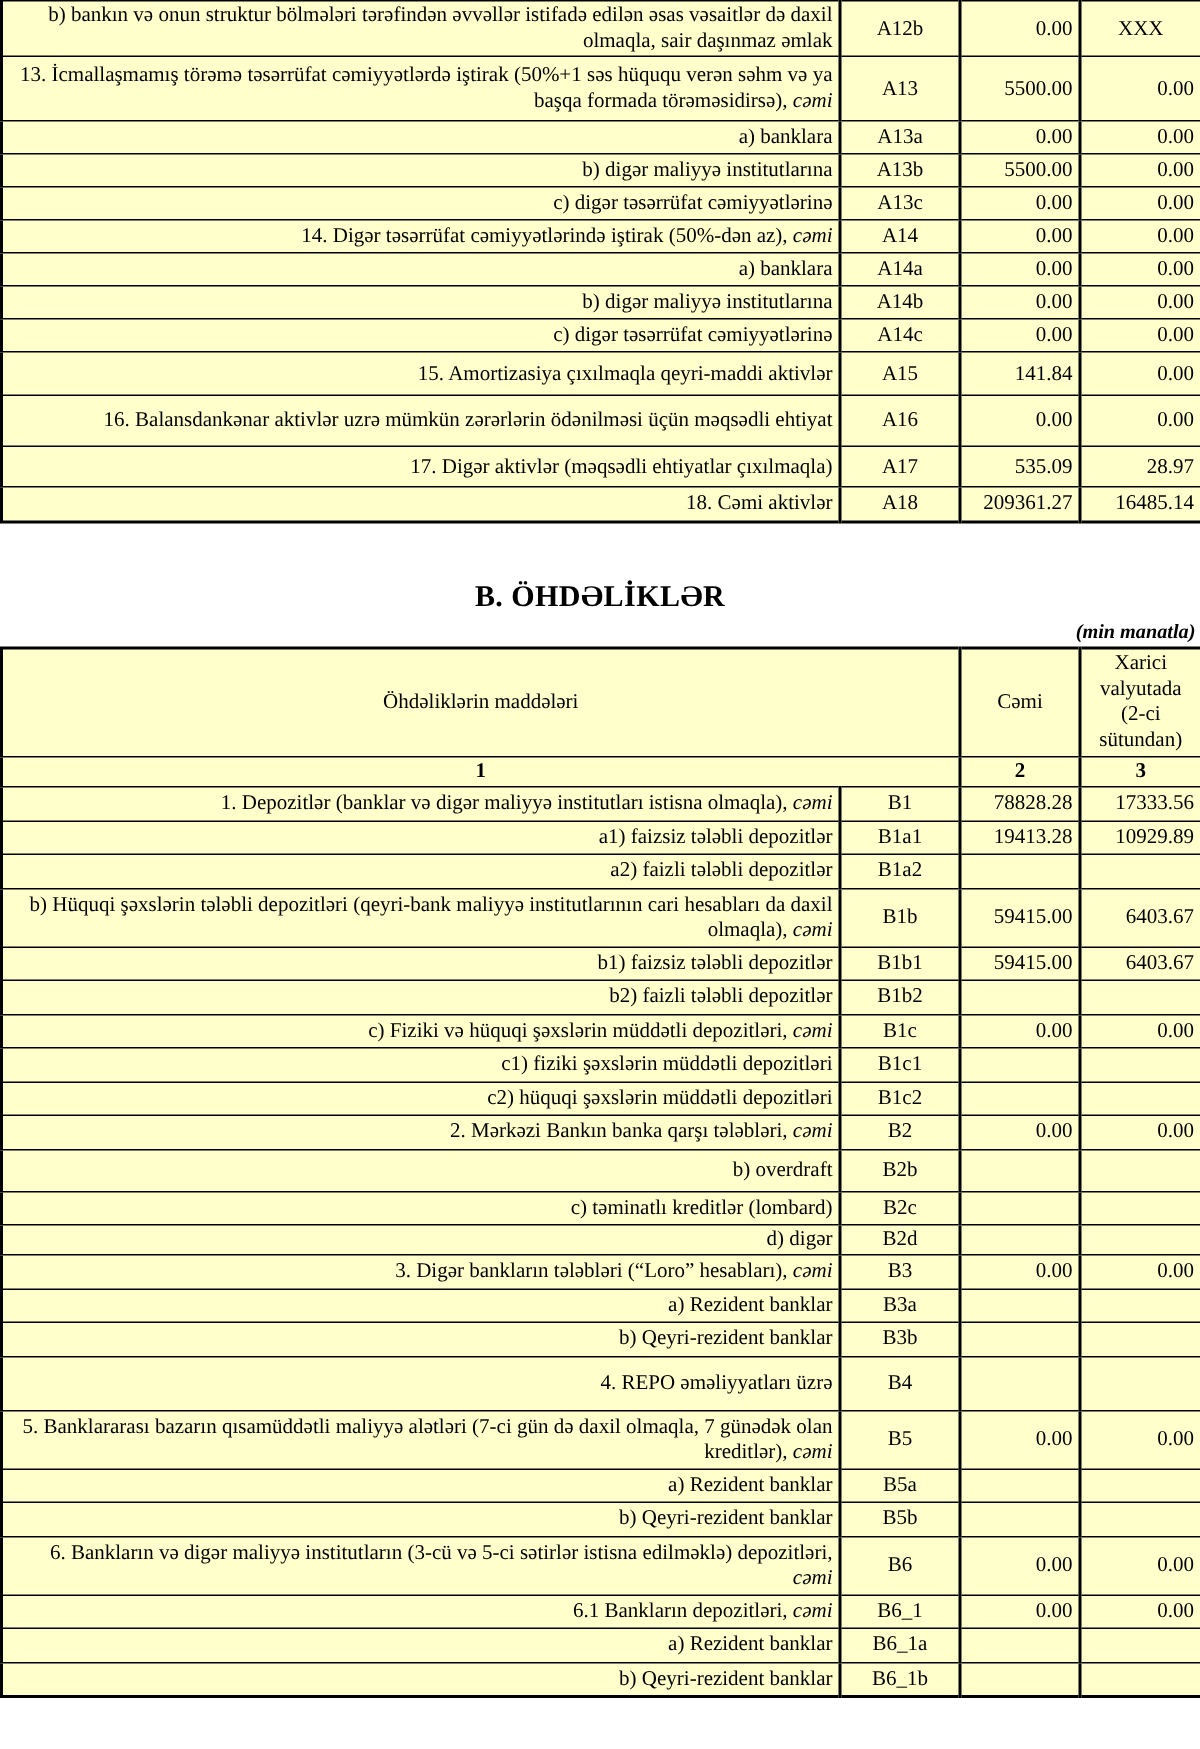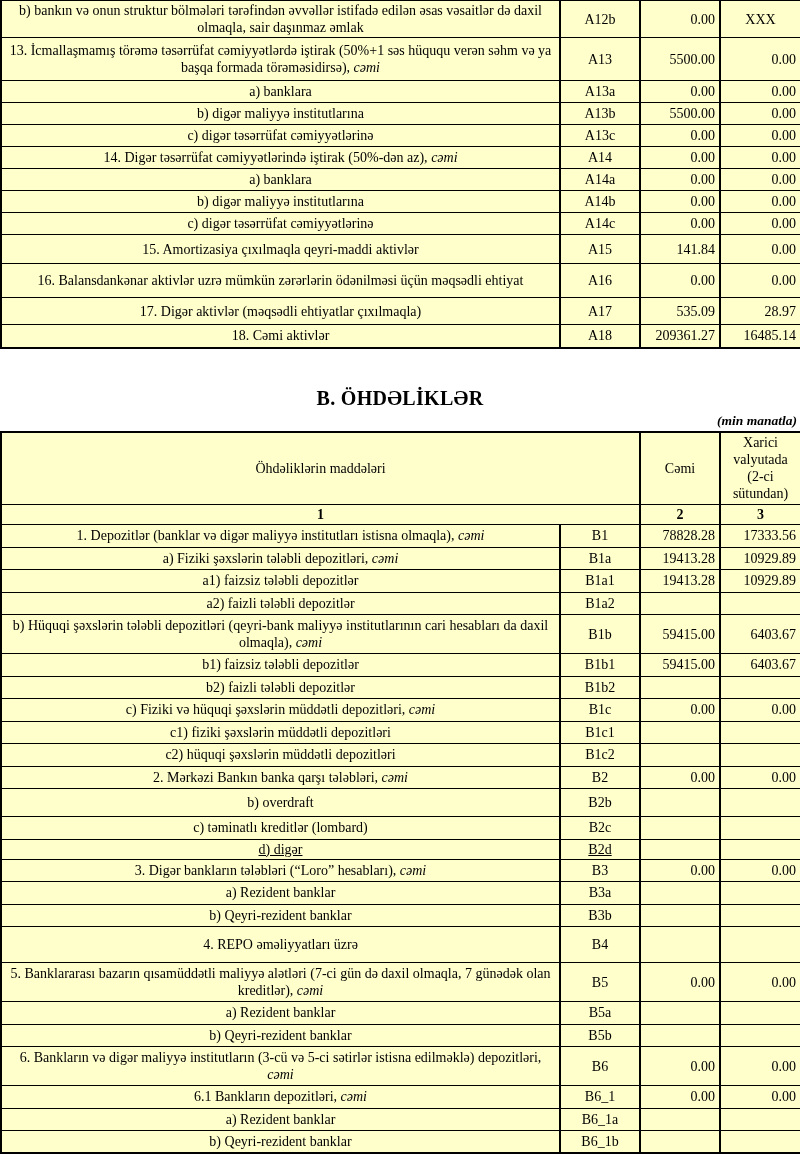--- a/index.html
+++ b/index.html
@@ -23,21 +23,21 @@
     font-size: 14px;
     font-weight: normal;
     padding: 1px 4px;
     line-height: 1.22;
     overflow: hidden;
     vertical-align: middle;
     background: #FFFFCC;
   }
   table.grid { border: 2px solid #000; }
   #tableA-wrap table { border-top-width: 1px; }
-  .desc { text-align: center; }
+  .desc { text-align: right; }
   .ind0 { padding-left: 5px; }
   .ind1 { padding-left: 27px; }
   .ind2 { padding-left: 51px; }
   .code { text-align: center; margin-top: 16px; }
   .val  { text-align: right; padding-right: 4px; }
   .center { text-align: center; }
   .white { background: #ffffff; }
   .bold { font-weight: bold; }
   .desc i { font-style: italic; }
   .hdr {
@@ -183,26 +183,20 @@
     </tr>
   </thead>
   <tbody id="tableB">
       <tr style="height: 22.5px;">
         <td class="desc ind0"><span>1. Depozitlər (banklar və digər maliyyə institutları istisna olmaqla), </span><i>cəmi</i></td>
         <td class="code">B1</td>
         <td class="val">78828.28</td>
         <td class="val">17333.56</td>
       </tr>
       <tr style="height: 22.5px;">
-        <td class="desc ind1"><span>a)  Fiziki şəxslərin tələbli depozitləri, </span><i>cəmi</i></td>
-        <td class="code">B1a</td>
-        <td class="val">19413.28</td>
-        <td class="val">10929.89</td>
-      </tr>
-      <tr style="height: 22.5px;">
         <td class="desc ind2"><span>a1) faizsiz tələbli depozitlər</span></td>
         <td class="code">B1a1</td>
         <td class="val white">19413.28</td>
         <td class="val white">10929.89</td>
       </tr>
       <tr style="height: 22.5px;">
         <td class="desc ind2"><span>a2) faizli tələbli depozitlər</span></td>
         <td class="code">B1a2</td>
         <td class="val white"></td>
         <td class="val white"></td>
@@ -254,21 +248,21 @@
         <td class="code">B2b</td>
         <td class="val white"></td>
         <td class="val white"></td>
       </tr>
       <tr style="height: 22.5px;">
         <td class="desc ind1"><span>c) təminatlı kreditlər (lombard)</span></td>
         <td class="code">B2c</td>
         <td class="val white"></td>
         <td class="val white"></td>
       </tr>
-      <tr style="height: 16px; text-decoration: underline;">
+      <tr style="height: 16px;">
         <td class="desc ind1"><span>d) digər</span></td>
         <td class="code">B2d</td>
         <td class="val white"></td>
         <td class="val white"></td>
       </tr>
       <tr style="height: 22.5px;">
         <td class="desc ind0"><span>3. Digər bankların tələbləri (“Loro” hesabları), </span><i>cəmi</i></td>
         <td class="code">B3</td>
         <td class="val">0.00</td>
         <td class="val">0.00</td>

